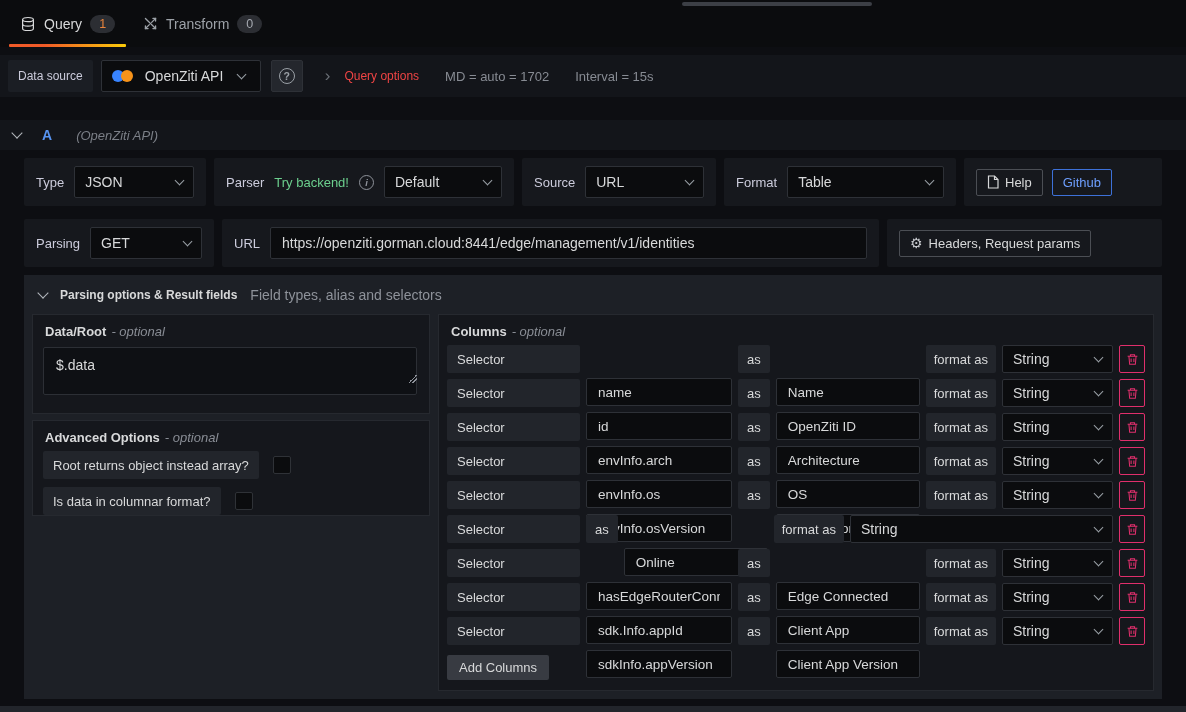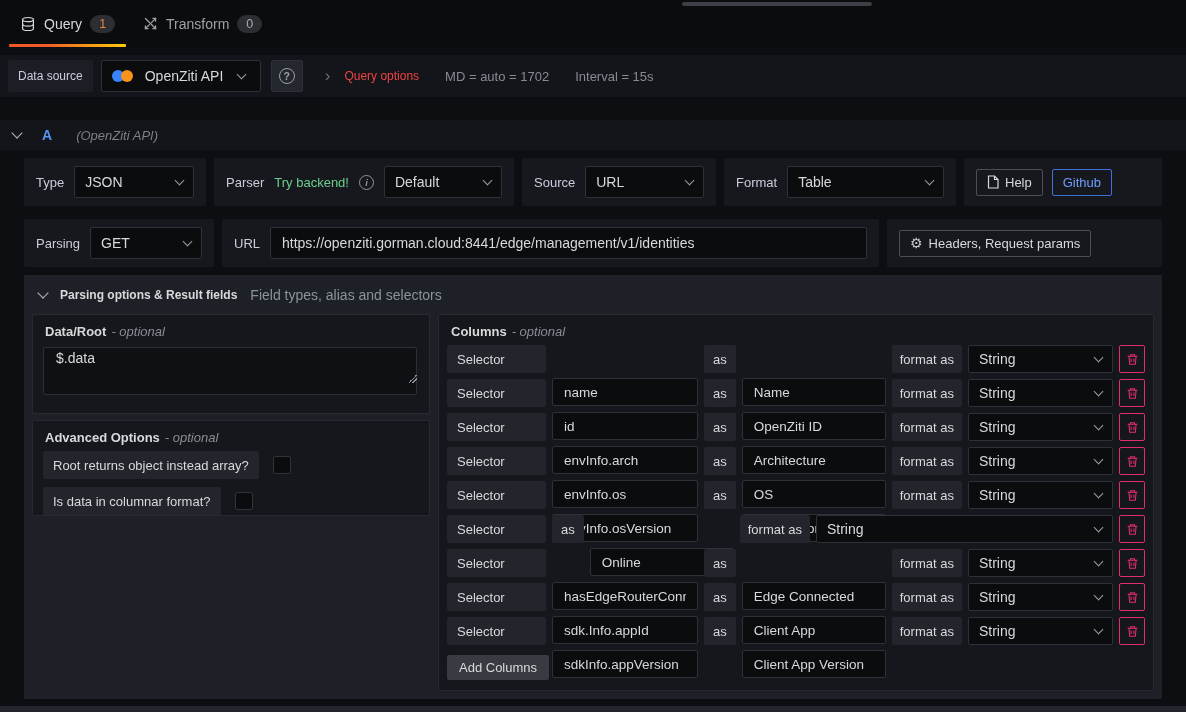--- a/index.html
+++ b/index.html
@@ -67,34 +67,34 @@
   .parsing-panel { margin:8px 24px 0; background:#1d2026; height:424px; display:flex; flex-direction:column; }
   .panel-header { display:flex; align-items:center; gap:13px; padding:12px 16px 9px 15px; }
   .panel-title { font-size:12px; font-weight:700; color:#d8d9da; }
   .panel-sub { font-size:14px; color:#8e929a; }
   .panel-body { display:flex; gap:8px; padding:2px 8px 8px; flex:1; min-height:0; }
   .left-col { width:398px; display:flex; flex-direction:column; gap:6px; }
   .subpanel { background:#15171c; border:1px solid #26292f; }
   .subpanel-header { padding:9px 12px 6px; font-size:13px; font-weight:700; color:#d8d9da; }
   .optional { font-weight:400; font-style:italic; color:#898d95; margin-left:5px; }
   .rows-root { height:100px; }
-  .rr-textarea { display:block; width:374px; height:48px; margin:2px 10px 10px; background:#0e1014; border:1px solid #2c2f35; border-radius:2px; color:#d8d9da; font-size:14px; font-family:"Liberation Sans",sans-serif; padding:2px 12px; resize:none; outline:none; position:relative; }
+  .rr-textarea { display:block; width:374px; height:48px; margin:2px 10px 10px; background:#0e1014; border:1px solid #2c2f35; border-radius:2px; color:#d8d9da; font-size:14px; font-family:"Liberation Sans",sans-serif; padding:9px 12px; resize:none; outline:none; position:relative; }
   .rr-wrap { position:relative; }
   .rr-grip { position:absolute; right:12px; bottom:12px; width:9px; height:9px;
       background:linear-gradient(135deg, transparent 0 50%, #8e929a 50% 57%, transparent 57% 71%, #8e929a 71% 78%, transparent 78%); }
   .advanced { height:96px; }
   .opt-row { display:flex; align-items:center; gap:14px; margin:0 10px 8px; }
   .opt-row:first-of-type { margin-top:2px; }
   .chip { background:#22252b; color:#d8d9da; font-size:13px; font-weight:500; display:flex; align-items:center; padding:0 10px; height:28px; border-radius:2px; white-space:nowrap; }
   .checkbox { width:18px; height:18px; background:#0b0c0e; border:1px solid #2f3237; border-radius:2px; cursor:pointer; flex:0 0 auto; }
 
   .columns-panel { flex:1; display:flex; flex-direction:column; }
   .col-rows { display:flex; flex-direction:column; gap:6px; padding:0 8px; }
   .col-row { display:flex; gap:6px; height:28px; }
-  .col-row .chip.sel { width:99px; }
+  .col-row .chip.sel { width:133px; }
   .col-row .chip.as { padding:0 9px; }
   .col-row .chip.fmt { padding:0 8px; }
   .col-row .dark-input { height:28px; font-size:13.5px;margin-top:33px; }
   .col-row .dark-input.sel-in { width:146px; }
   .col-row .dark-input.alias-in { width:144px; }
   .col-row .select-like { flex:1; height:28px; }
   .trash-btn { width:26px; height:28px; background:transparent; border:1px solid #e02f6c; border-radius:2px; display:flex; align-items:center; justify-content:center; cursor:pointer; }
   .add-col-btn { align-self:flex-start; margin:10px 0 0 8px; background:#383b42; color:#d8d9da; border:none; border-radius:2px; font-size:13px; font-weight:500; font-family:"Liberation Sans",sans-serif; padding:5px 12px; cursor:pointer; }
 
   .bottom-strip { position:absolute; left:0; right:0; bottom:0; height:6px; background:#22252b; }

